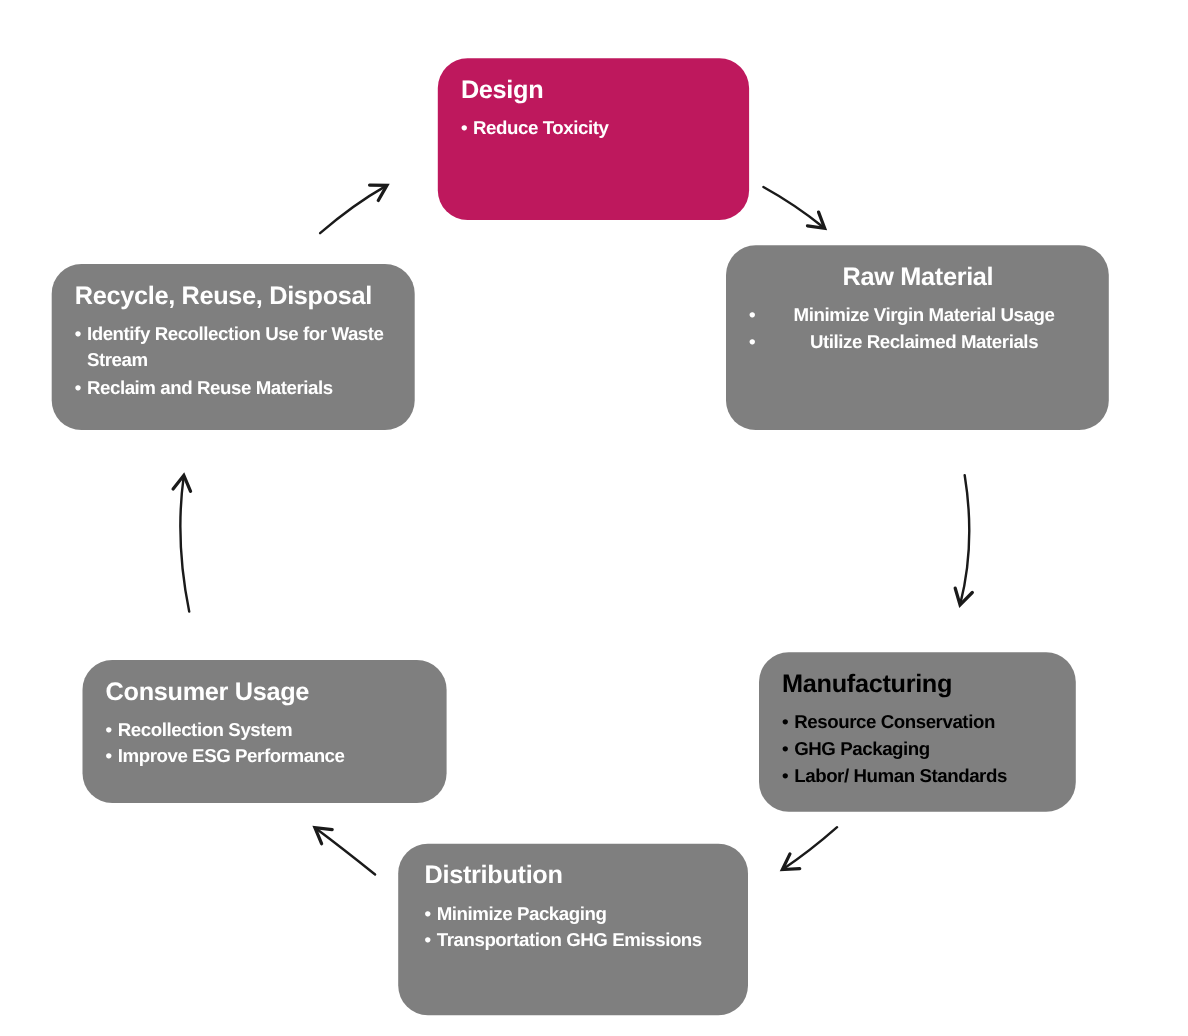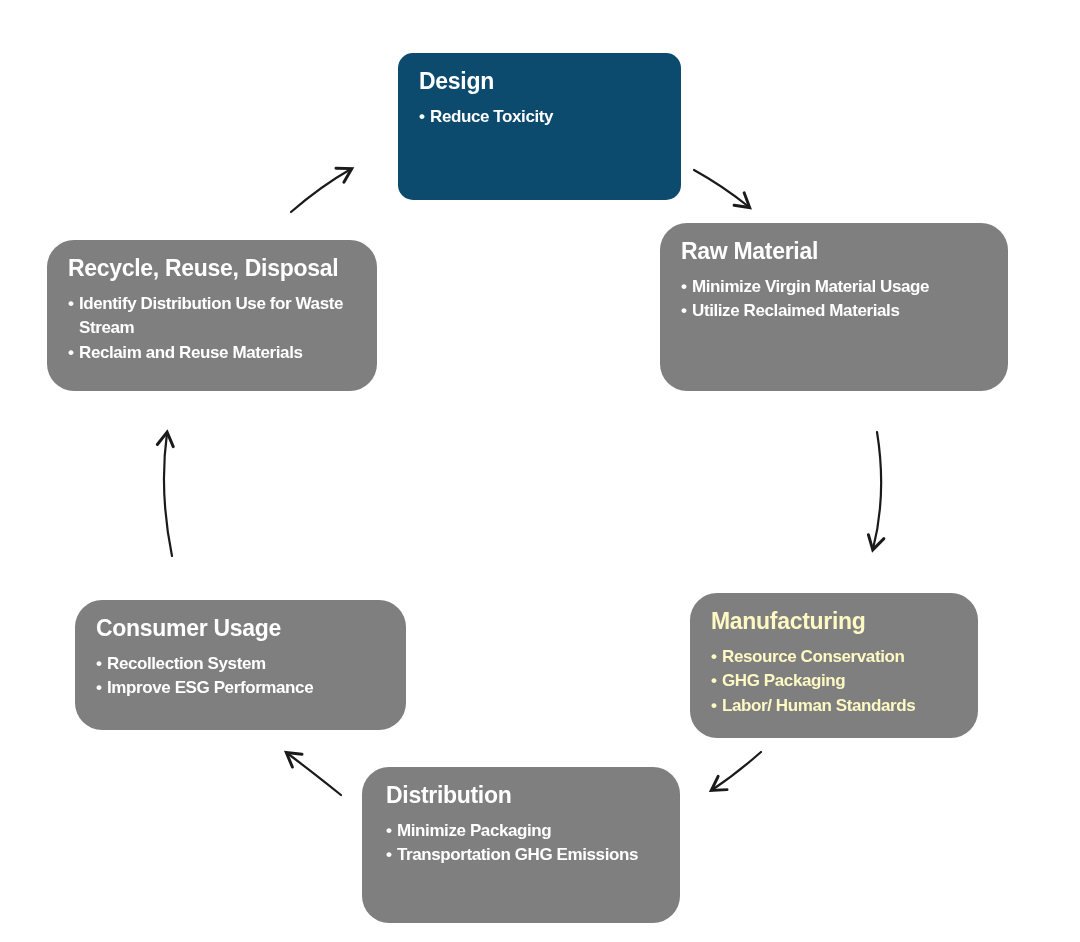--- a/index.html
+++ b/index.html
@@ -76,36 +76,36 @@
       </marker>
     </defs>
     <path d="M694,170 Q723,186 749,207" fill="none" stroke="#1a1a1a" stroke-width="2.2" stroke-linecap="round" marker-end="url(#ah)"></path>
     <path d="M877,432 Q887,494 873,549" fill="none" stroke="#1a1a1a" stroke-width="2.2" stroke-linecap="round" marker-end="url(#ah)"></path>
     <path d="M761,752 Q736,774 712,790" fill="none" stroke="#1a1a1a" stroke-width="2.2" stroke-linecap="round" marker-end="url(#ah)"></path>
     <path d="M341,795 Q311,771 287,753" fill="none" stroke="#1a1a1a" stroke-width="2.2" stroke-linecap="round" marker-end="url(#ah)"></path>
     <path d="M172,556 Q159,492 167,433" fill="none" stroke="#1a1a1a" stroke-width="2.2" stroke-linecap="round" marker-end="url(#ah)"></path>
     <path d="M291,212 Q321,186 351,169" fill="none" stroke="#1a1a1a" stroke-width="2.2" stroke-linecap="round" marker-end="url(#ah)"></path>
   </svg>
 
-  <div class="node n-design" style="background: #0c4a6e; color: rgb(255, 255, 255); border-radius: 15px;">
+  <div class="node n-design" style="background: #be185d; color: rgb(255, 255, 255);">
     <h2>Design</h2>
     <ul>
         <li>Reduce Toxicity</li>
       </ul>
   </div>
 
-  <div class="node n-raw" style="background: rgb(127, 127, 127); color: rgb(255, 255, 255);">
+  <div class="node n-raw" style="background: rgb(127, 127, 127); color: rgb(255, 255, 255); text-align: center;">
     <h2>Raw Material</h2>
     <ul>
         <li>Minimize Virgin Material Usage</li>
         <li>Utilize Reclaimed Materials</li>
       </ul>
   </div>
 
-  <div class="node n-manufacturing" style="background: rgb(127, 127, 127); color: #fef9c3;">
+  <div class="node n-manufacturing" style="background: rgb(127, 127, 127); color: #000000;">
     <h2>Manufacturing</h2>
     <ul>
         <li>Resource Conservation</li>
         <li>GHG Packaging</li>
         <li>Labor/ Human Standards</li>
       </ul>
   </div>
 
   <div class="node n-distribution" style="background: rgb(127, 127, 127); color: rgb(255, 255, 255); padding-left: 24px;">
     <h2>Distribution</h2>
@@ -119,18 +119,18 @@
     <h2>Consumer Usage</h2>
     <ul>
         <li>Recollection System</li>
         <li>Improve ESG Performance</li>
       </ul>
   </div>
 
   <div class="node n-recycle" style="background: rgb(127, 127, 127); color: rgb(255, 255, 255);">
     <h2>Recycle, Reuse, Disposal</h2>
     <ul>
-        <li>Identify Distribution Use for Waste Stream</li>
+        <li>Identify Recollection Use for Waste Stream</li>
         <li>Reclaim and Reuse Materials</li>
       </ul>
   </div>
 
 </div>
 
 </body></html>

